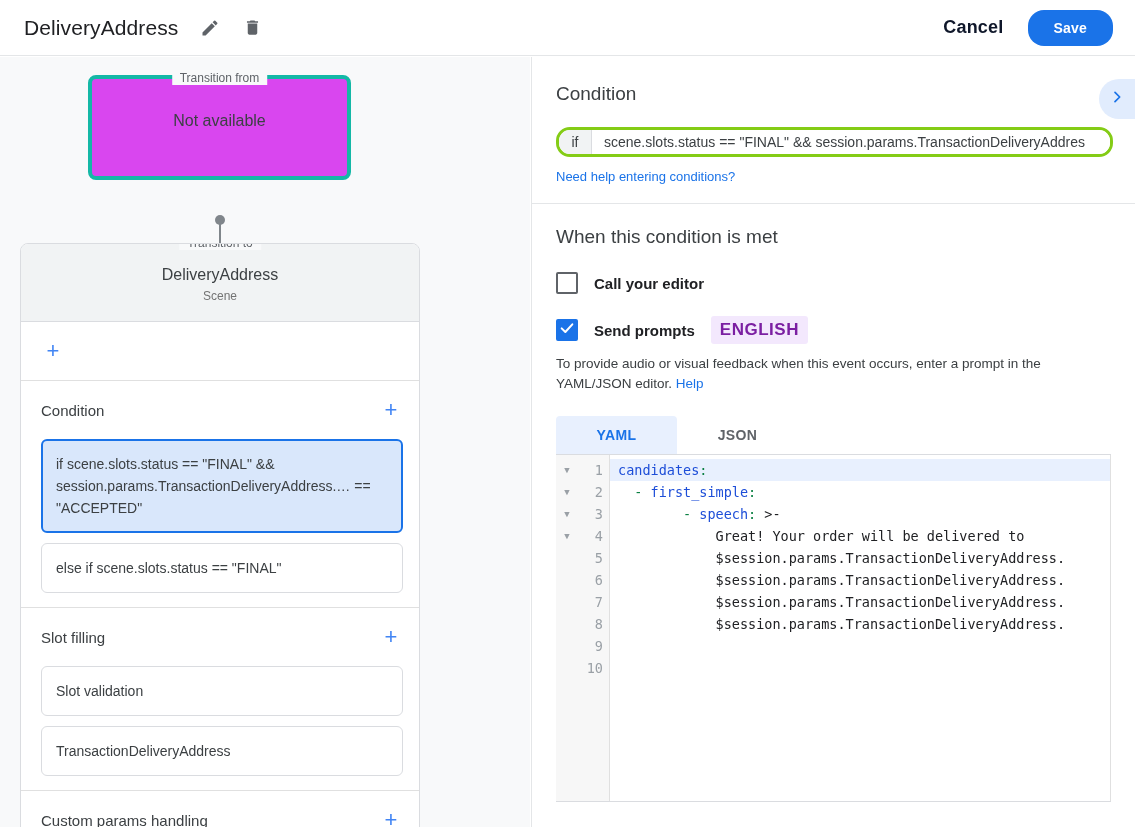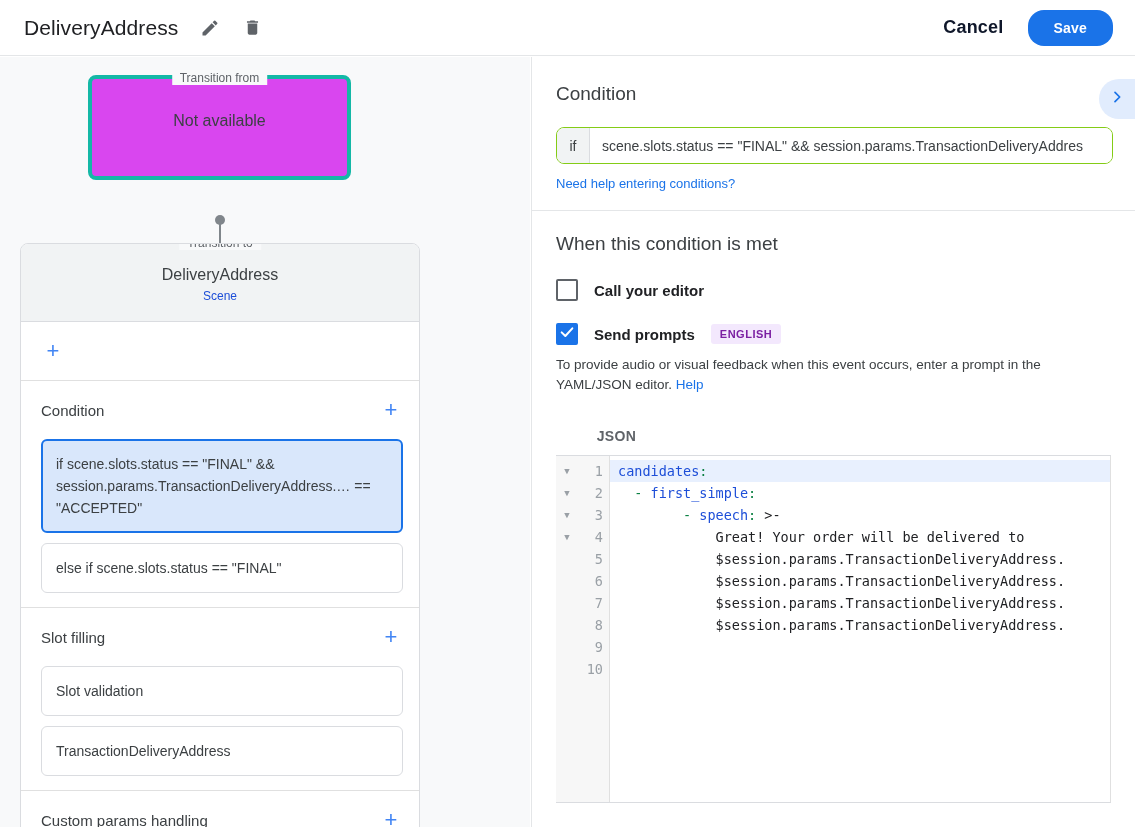--- a/index.html
+++ b/index.html
@@ -142,21 +142,21 @@
     position: absolute;
     top: -8px; left: 50%;
     transform: translateX(-50%);
     background: #f8f9fa;
     padding: 0 8px;
     font-size: 12px;
     color: #5f6368;
     white-space: nowrap;
   }
   #scene-name { font-size: 16px; color: #3c4043; }
-  #scene-type { font-size: 12px; color: #1d4ed8; margin-top: 5px; }
+  #scene-type { font-size: 12px; color: #737373; margin-top: 5px; }
 
   .section { border-bottom: 1px solid #e0e0e0; }
   .section:last-child { border-bottom: none; }
   .section-head {
     display: flex; align-items: center;
     padding: 17px 16px 17px 20px;
     cursor: pointer;
   }
   .section-title {
     flex: 1 1 auto;
@@ -217,23 +217,23 @@
     right: 0; top: 22px;
     width: 36px; height: 40px;
     background: #e1ecfd;
     border-top-left-radius: 20px;
     border-bottom-left-radius: 20px;
     display: flex; align-items: center; justify-content: center;
     cursor: pointer;
   }
   #cond-input-row {
     display: flex;
-    border: 1px solid #84cc16;
-    border-radius: 8px;
-    height: 37px;
+    border: 3px solid #84cc16;
+    border-radius: 14px;
+    height: 30px;
     overflow: hidden;
     width: 100%;
   }
   #cond-if-label {
     width: 33px;
     flex: 0 0 33px;
     background: #f1f3f4;
     border-right: 1px solid #dadce0;
     display: flex; align-items: center; justify-content: center;
     font-size: 14px;
@@ -280,21 +280,21 @@
   .cb-label {
     margin-left: 16px;
     font-size: 15px;
     font-weight: bold;
     color: #202124;
   }
   #lang-badge {
     margin-left: 16px;
     background: #f3e8fd;
     color: #7b1fa2;
-    font-size: 11px;
+    font-size: 17px;
     font-weight: bold;
     letter-spacing: .5px;
     padding: 4px 9px;
     border-radius: 3px;
   }
   #send-prompts-row { margin-bottom: 10px; }
   #prompt-desc {
     font-size: 13.5px;
     color: #3c4043;
     line-height: 20px;
@@ -494,20 +494,21 @@
           </svg>
         </span>
       </div>
       <div class="cb-label">Send prompts</div>
       <div id="lang-badge">ENGLISH</div>
     </div>
 
     <div id="prompt-desc"><span>To provide audio or visual feedback when this event occurs, enter a prompt in the YAML/JSON editor. </span><a>Help</a></div>
 
     <div id="editor-tabs">
+      <div class="ed-tab active">YAML</div>
       <div class="ed-tab inactive">JSON</div>
     </div>
 
     <div id="editor">
       <div id="fold-gutter">
           <div class="fold-arrow">▼</div>
           <div class="fold-arrow">▼</div>
           <div class="fold-arrow">▼</div>
           <div class="fold-arrow">▼</div>
           <div class="fold-arrow"></div>

